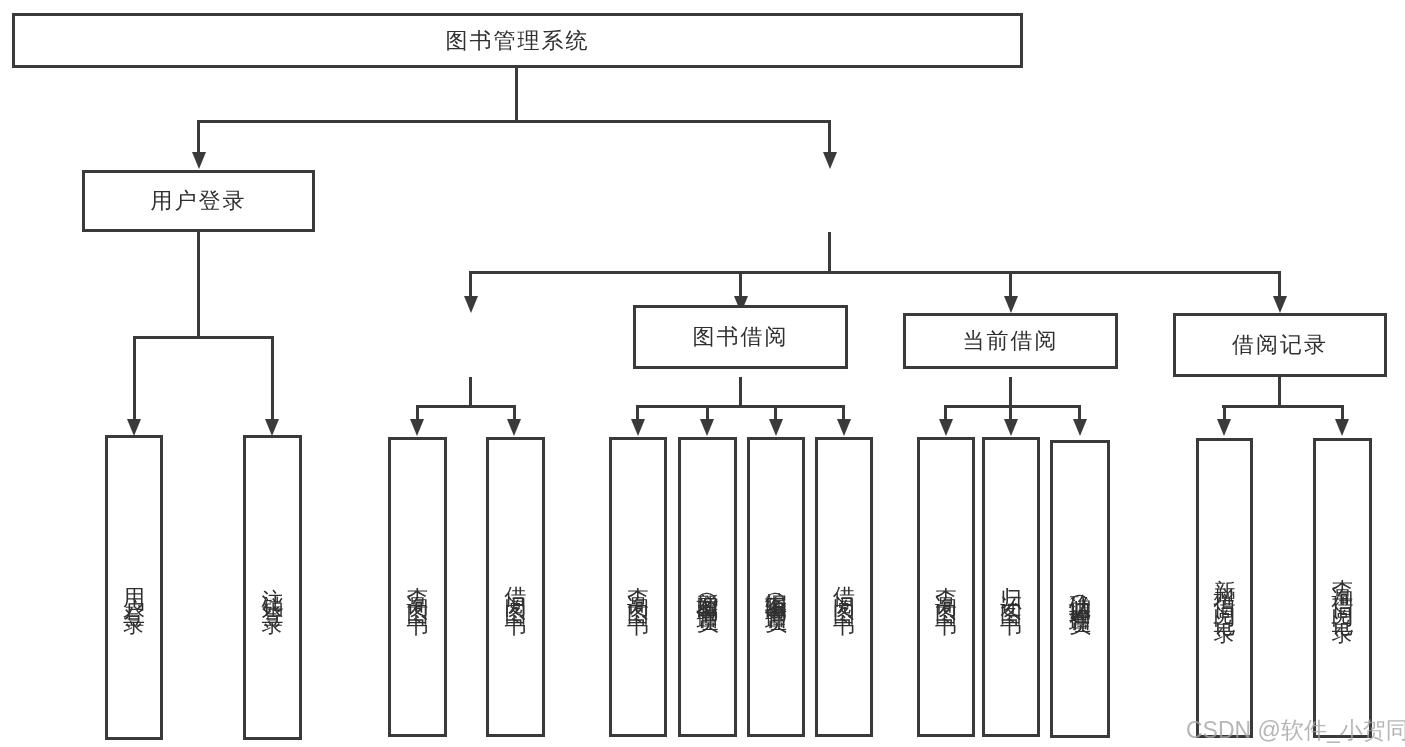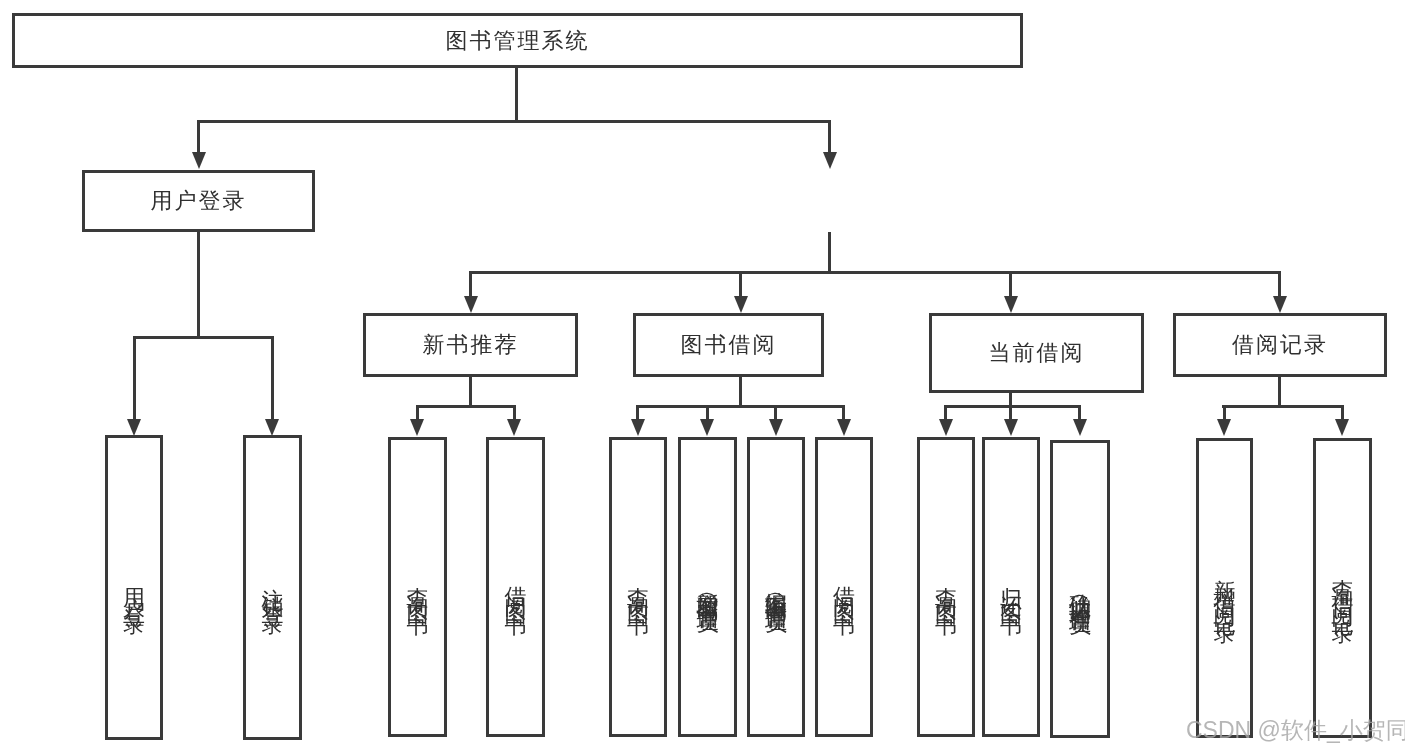--- a/index.html
+++ b/index.html
@@ -90,23 +90,22 @@
   <div class="ln" style="left:1222px;top:405px;width:122px;height:3px"></div>
   <div class="ln" style="left:1223px;top:405px;width:3px;height:15px"></div>
   <div class="ln" style="left:1341px;top:405px;width:3px;height:15px"></div>
   <div class="ar" style="left:1217px;top:419px"></div>
   <div class="ar" style="left:1335px;top:419px"></div>
 
   <div class="box" style="left:12px;top:13px;width:1011px;height:55px">图书管理系统</div>
 
   <div class="box" style="left:82px;top:170px;width:233px;height:62px">用户登录</div>
 
-  <div class="box" style="left:363px;top:313px;width:215px;height:64px">新书推荐</div>
-  <div class="box" style="left:633px;top:313px;width:191px;height:64px">图书借阅</div>
-  <div class="box" style="left:929px;top:313px;width:215px;height:80px">当前借阅</div>
+  <div class="box" style="left:633px;top:305px;width:215px;height:64px">图书借阅</div>
+  <div class="box" style="left:903px;top:313px;width:215px;height:56px">当前借阅</div>
   <div class="box" style="left:1173px;top:313px;width:214px;height:64px">借阅记录</div>
 
   <div class="box vbox" style="left:105px;top:435px;width:58px;height:305px">用户登录</div>
   <div class="box vbox" style="left:243px;top:435px;width:59px;height:305px">注销登录</div>
 
   <div class="box vbox" style="left:388px;top:437px;width:59px;height:300px">查询图书</div>
   <div class="box vbox" style="left:486px;top:437px;width:59px;height:300px">借阅图书</div>
 
   <div class="box vbox" style="left:609px;top:437px;width:58px;height:300px">查询图书</div>
   <div class="box vbox tight" style="left:678px;top:437px;width:59px;height:300px">新增图书（管理员）</div>

